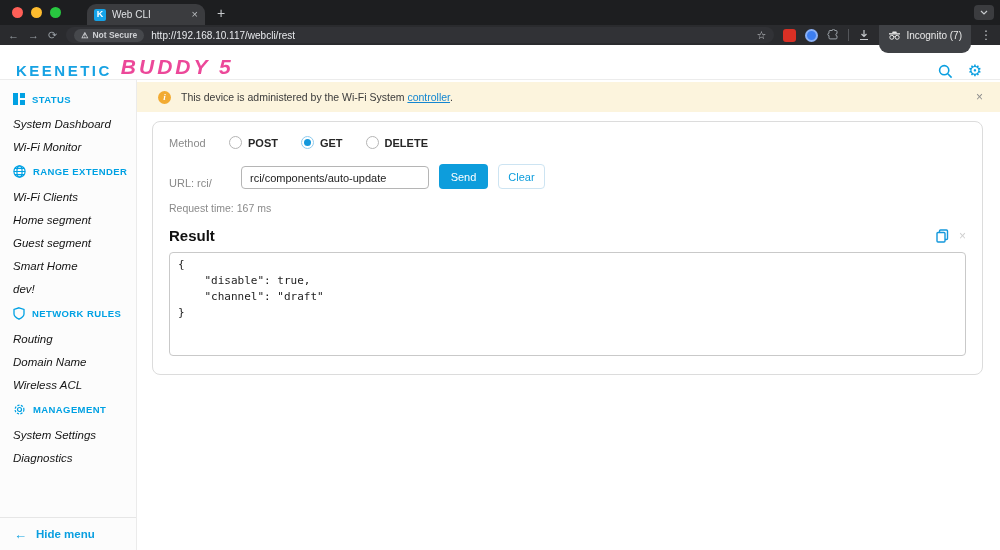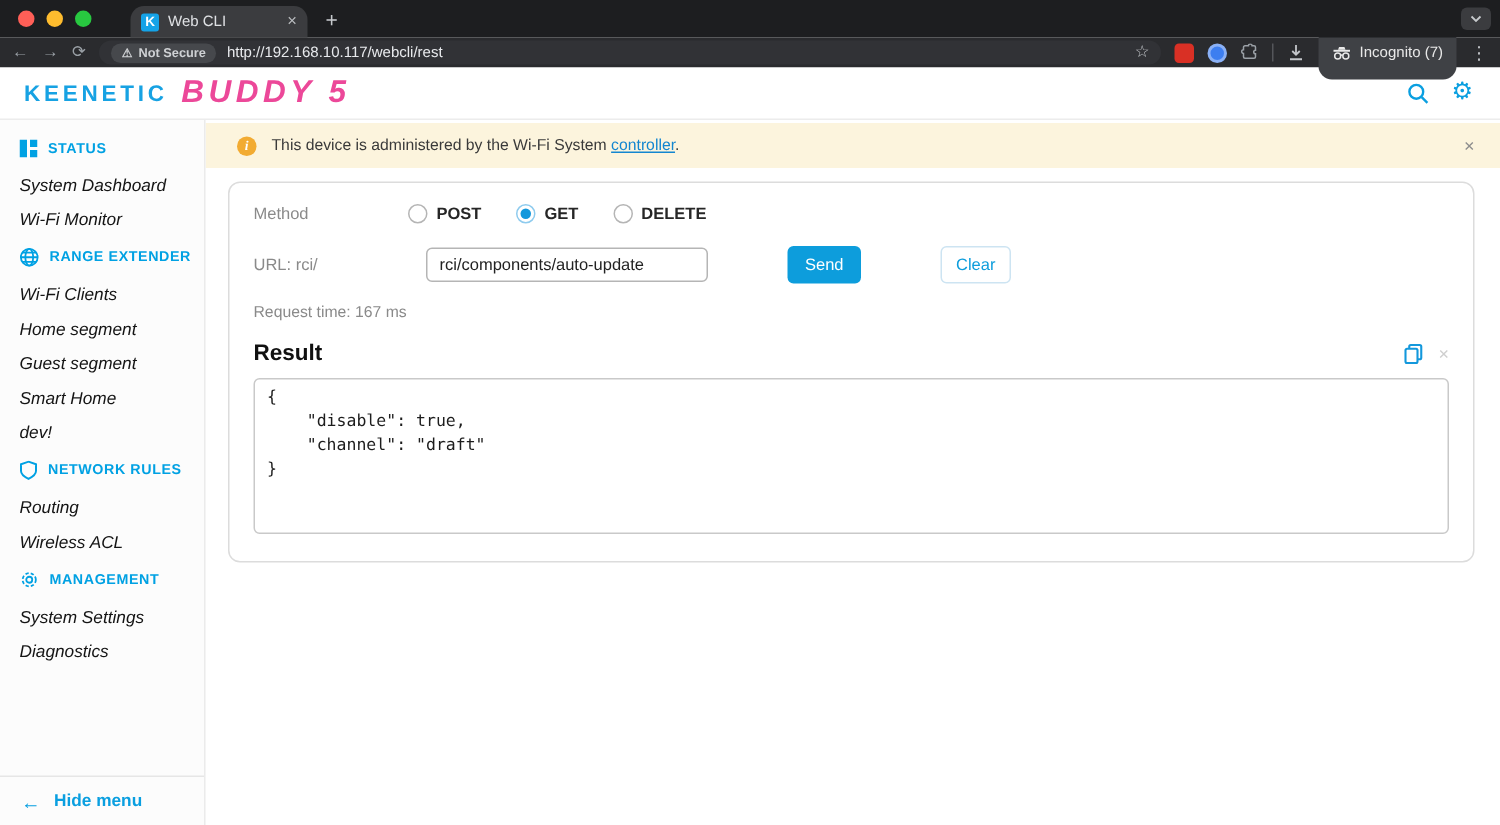--- a/index.html
+++ b/index.html
@@ -25,42 +25,42 @@
   .sec-chip .tri { font-size:8px; color:#cfd1d4; }
   .url-text { color:#e8eaed; font-size:10px; white-space:nowrap; }
   .star { margin-left:auto; color:#c4c7cb; font-size:11px; line-height:1; }
   .ext-red { width:13px; height:13px; border-radius:3px; background:#d93025; }
   .ext-blue { width:13px; height:13px; border-radius:50%; background:#3d7ef0; border:2px solid #8ab0f5; }
   .tb-divider { width:1px; height:12px; background:#54565a; }
   .incog-pill { background:#3f4145; border-radius:9px; height:16px; display:flex; align-items:center; gap:5px; padding:18px 9px; color:#e8e8e8; font-size:10px; white-space:nowrap; }
   .kebab { color:#c4c7cb; font-size:12px; line-height:1; }
 
   
-  .app-header { height:35px; background:#fff; border-bottom:1px solid #ececec; display:flex; align-items:center; padding:0 18px 0 16px; }
+  .app-header { height:35px; background:#fff; border-bottom:1px solid #ececec; display:flex; align-items:flex-end; padding:0 18px 0 16px; }
   .brand { font-size:15px; font-weight:800; letter-spacing:2.5px; color:#17a2e3; }
   .model { font-size:21px; font-weight:700; letter-spacing:3px; color:#ec4899; margin-left:9px;font-style:italic; }
   .hdr-icons { margin-left:auto; display:flex; align-items:center; gap:15px; }
   .hdr-gear { color:#0a9fe0; font-size:16px; line-height:1; }
 
   
   .layout { display:flex; height:470px; }
   .sidebar { width:137px; background:#fcfcfc; border-right:1px solid #ebebeb; position:relative; padding-top:6px; }
   .sec-head { display:flex; align-items:center; gap:7px; padding:7px 4px 7px 13px; color:#00a1e3; font-size:9.5px; font-weight:bold; letter-spacing:0.4px; }
   .sb-item { padding:5.5px 4px 5.5px 13px; font-size:11.5px; color:#141414; cursor:default;font-style:italic; }
   .sb-footer { position:absolute; left:0; right:0; bottom:0; height:33px; border-top:1px solid #e6e6e6; background:#fcfcfc; display:flex; align-items:center; gap:9px; padding-left:14px; color:#0a9fe0; font-weight:bold; font-size:11.5px; }
   .sb-footer .arrow { font-size:13px; }
 
   .content { flex:1; background:#fff; }
   .banner { margin-top:2px; height:30px; background:#fcf4dd; display:flex; align-items:center; padding:0 17px 0 21px; font-size:10.5px; color:#3a3a3a; }
   .info-ico { width:13px; height:13px; border-radius:50%; background:#f2ab32; color:#fff; font-size:9px; font-weight:bold; display:flex; align-items:center; justify-content:center; margin-right:10px; font-family:"Liberation Serif", serif; font-style:italic; }
   .banner a { color:#1386d0; }
   .banner-close { margin-left:auto; color:#8d8d8d; font-size:12px; line-height:1; }
 
   .card { margin:9px 17px 0 15px; border:1px solid #dcdcdc; border-radius:8px; background:#fff; padding:14px 16px 18px; }
-  .row { display:flex; align-items:center;gap:43px; }
+  .row { display:flex; align-items:flex-end; }
   .fld-label { width:48px; color:#8a8a8a; font-size:11px; flex:none; }
   .radios { display:flex; gap:23px; margin-left:12px; }
   .radio { display:flex; align-items:center; gap:6px; }
   .rb { width:13px; height:13px; border-radius:50%; border:1px solid #b5b5b5; background:#fff; display:flex; align-items:center; justify-content:center; }
   .radio.checked .rb { border-color:#8ecbee; }
   .radio.checked .rb::after { content:""; width:7px; height:7px; border-radius:50%; background:#1398dc; }
   .rlabel { font-size:11px; font-weight:bold; color:#262626; }
   .url-row { margin-top:15px; }
   .url-input { width:188px; height:23px; border:1px solid #b5b5b5; border-radius:4px; padding:0 8px; font-size:11px; color:#222; font-family:"Liberation Sans", sans-serif; margin-left:24px; outline:none; }
   .btn-send { margin-left:10px; width:49px; height:25px; background:#0d9ddc; border:none; border-radius:4px; color:#fff; font-size:11px; font-family:"Liberation Sans", sans-serif; }
@@ -168,20 +168,21 @@
     <div class="sb-item">Smart Home</div>
     <div class="sb-item">dev!</div>
 
     <div class="sec-head">
       <svg width="12" height="13" viewBox="0 0 12 13">
           <path d="M6 0.8 L11 2.5 V7 C11 9.8 6 12.2 6 12.2 C6 12.2 1 9.8 1 7 V2.5 Z" fill="none" stroke="#00a1e3" stroke-width="1.3"></path>
         </svg>
       <span>NETWORK RULES</span>
     </div>
     <div class="sb-item">Routing</div>
+    <div class="sb-item">Domain Name</div>
     <div class="sb-item">Wireless ACL</div>
 
     <div class="sec-head">
       <svg width="13" height="13" viewBox="0 0 13 13">
           <circle cx="6.5" cy="6.5" r="2" fill="none" stroke="#00a1e3" stroke-width="1.2"></circle>
           <circle cx="6.5" cy="6.5" r="4.4" fill="none" stroke="#00a1e3" stroke-width="1.2" stroke-dasharray="2.2 1.4"></circle>
         </svg>
       <span>MANAGEMENT</span>
     </div>
     <div class="sb-item">System Settings</div>

